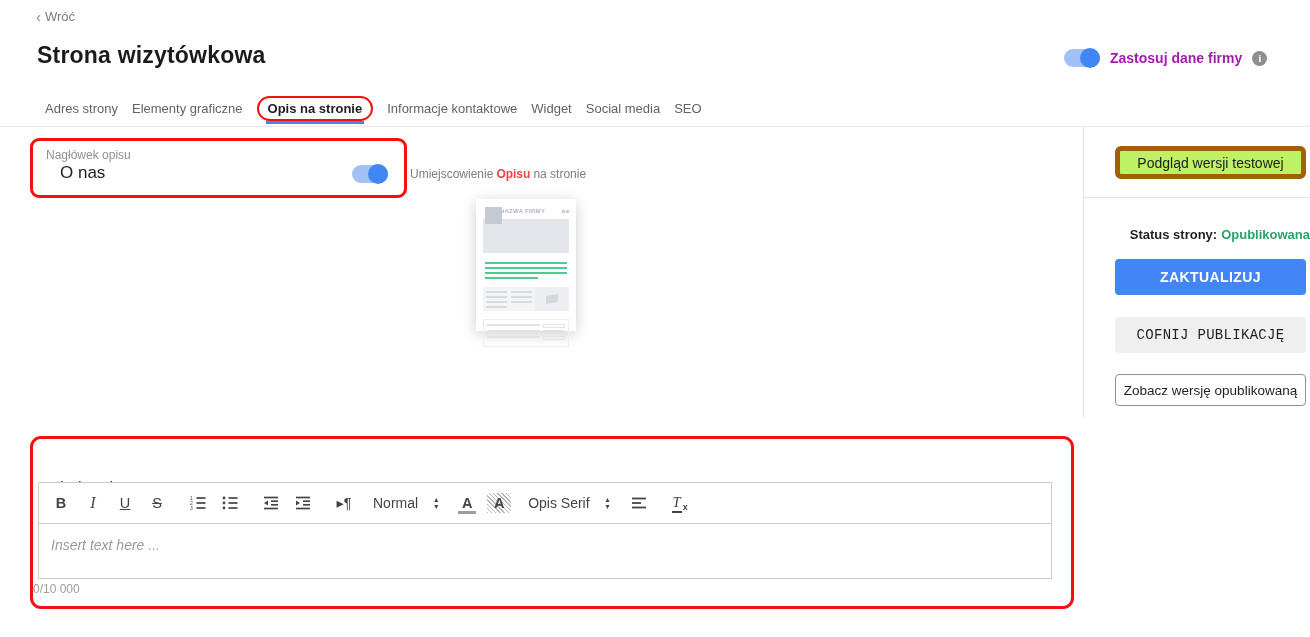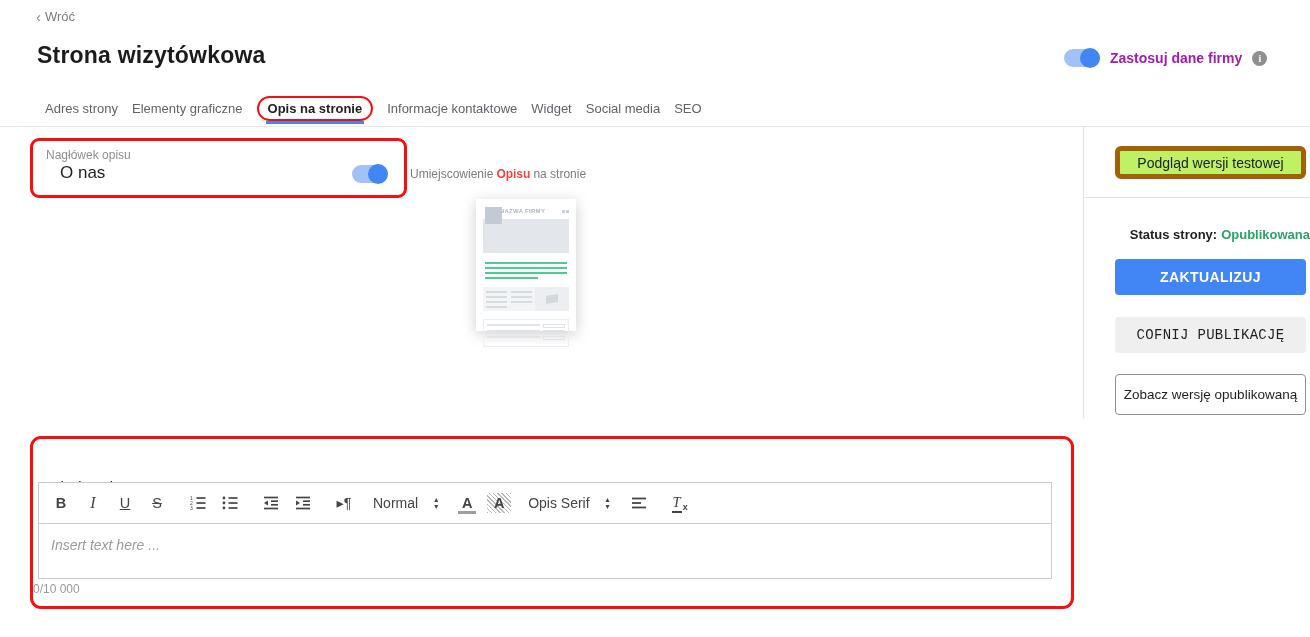--- a/index.html
+++ b/index.html
@@ -65,21 +65,21 @@
   .v-divider { position:absolute; left:1083px; top:127px; width:1px; height:291px; background:#e2e2e2; }
   .sidebar-divider { position:absolute; left:1084px; right:0; top:197px; height:1px; background:#e2e2e2; }
 
   
   .btn { position:absolute; left:1115px; width:191px; display:flex; align-items:center; justify-content:center; cursor:pointer; white-space:nowrap; }
   .btn-preview { top:146px; height:33px; background:#bef264; border:5px solid #a16207; border-radius:6px; font-size:14px; color:#202124; }
   .status-line { position:absolute; left:1083px; width:227px; top:221px; text-align:right; font-size:13px; font-weight:bold; color:#1f1f1f;margin-top:6px; }
   .status-value { color:#27a567; margin-left:4px; }
   .btn-update { top:259px; height:36px; background:#4285f4; border-radius:4px; color:#fff; font-size:14px; font-weight:bold; letter-spacing:.4px; }
   .btn-unpublish { top:317px; height:36px; background:#efefef; border-radius:4px; color:#1f1f1f; font-size:14px; letter-spacing:.3px;font-family:Liberation Mono, monospace; }
-  .btn-view-published { top:374px; height:41px; background:#fff; border:1px solid #8f8f8f; border-radius:4px; font-size:13.5px; color:#1f1f1f; padding:0 2px; }
+  .btn-view-published { top:374px; height:32px; background:#fff; border:1px solid #8f8f8f; border-radius:4px; font-size:13.5px; color:#1f1f1f; padding:0 2px; }
 
   
   .editor-title { position:absolute; left:46px; top:447px; font-size:14.5px; font-weight:normal; color:#1b1b1b;margin-top:32px; }
   .editor-box { position:absolute; left:38px; top:482px; width:1014px; height:97px; border:1px solid #cccccc; background:#fff; }
   .ql-toolbar { height:41px; border-bottom:1px solid #cccccc; display:flex; align-items:center; padding:0 10px; color:#444446; }
   .grp { display:flex; align-items:center; gap:8px; margin-right:17px; }
   .tb { min-width:24px; height:24px; display:flex; align-items:center; justify-content:center; font-size:14.5px; cursor:pointer; color:#444446; }
   .tb-bold { font-weight:bold; }
   .tb-italic { font-style:italic; font-family:"Liberation Serif", serif; font-size:16px; }
   .tb-underline { text-decoration:underline; }

